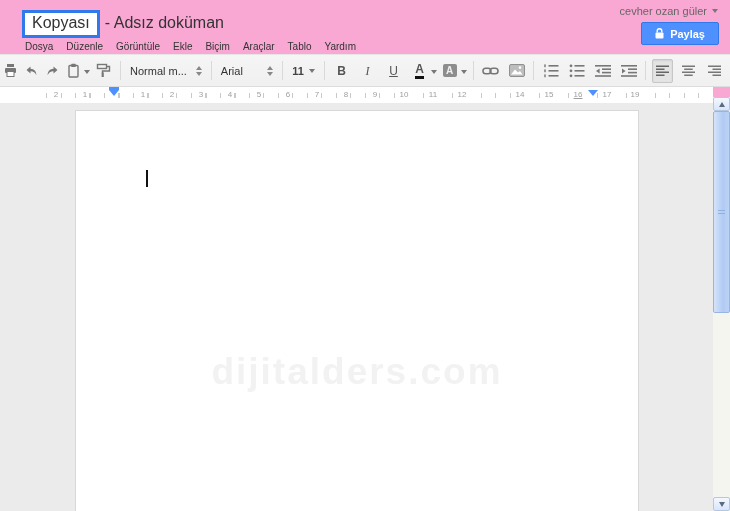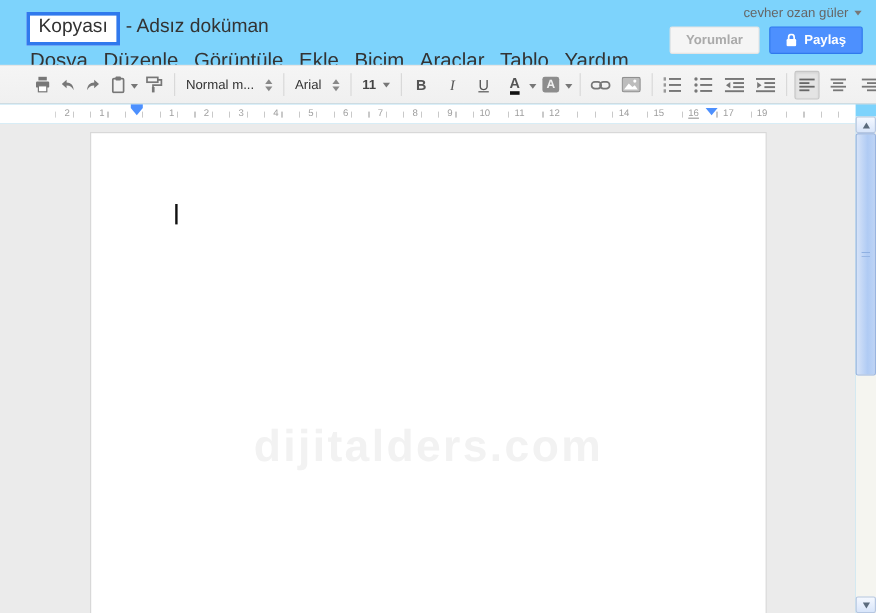--- a/index.html
+++ b/index.html
@@ -1,42 +1,42 @@
 <!DOCTYPE html>
 <html style="--accent: #4d90fe;"><head>
 <meta charset="utf-8">
 <style>
   * { box-sizing: border-box; margin: 0; padding: 0; }
   html,body { width:730px; height:511px; overflow:hidden; }
   body { font-family:"Liberation Sans", sans-serif; background:#fff; position:relative; }
-  .screen { position:relative; width:730px; height:511px; background:#7dd3fc; overflow:hidden; }
+  .screen { position:relative; width:730px; height:511px; background:#f9a8d4; overflow:hidden; }
 
   
   .account { position:absolute; top:5px; right:12px; font-size:11px; color:#666;
              display:flex; align-items:center; gap:5px; cursor:pointer; }
   .caret-down { width:0; height:0; border:3px solid transparent; border-top:4px solid #777; margin-top:3px; }
 
   .title-row { position:absolute; top:10px; left:22px; display:flex; align-items:center; font-size:16px; color:#333; }
   .title-box { border:3px solid #3079ed; padding:1px 7px 3px 7px; margin-right:5px; background:#fff; }
   .title-rest { padding-bottom:2px; }
 
-  .menubar { position:absolute; top:41px; left:25px; display:flex; gap:13px; font-size:17px; color:#333; }
+  .menubar { position:absolute; top:41px; left:25px; display:flex; gap:13px; font-size:10px; color:#333; }
   .menu-item { cursor:pointer; }
 
   .actions { position:absolute; top:22px; right:11px; display:flex; gap:8px; }
   .btn { height:23px; font-size:11px; font-weight:bold; border-radius:2px; padding:0 13px;
          display:flex; align-items:center; cursor:pointer; }
   .btn-comments { background:#f5f5f5; border:1px solid #e4e4e4; color:#aaa; }
   .btn-share { background:var(--accent,#4d90fe); border:1px solid #3079ed; color:#fff; gap:6px; }
 
   
   .toolbar { position:absolute; top:54px; left:0; width:730px; height:33px;
              background:linear-gradient(#f5f5f5,#f0f0f0);
              border-top:1px solid #e6e6e6; border-bottom:1px solid #ddd;
-             display:flex; align-items:center; padding-left:25px; }
+             display:flex; align-items:center; }
   .tbtn { height:24px; min-width:21px; display:flex; align-items:center; justify-content:center;
           color:#777; cursor:pointer; border-radius:2px; padding:0 2px; }
   .tbtn.pressed { background:#e4e4e4; border:1px solid #c6c6c6; box-shadow:inset 0 1px 2px rgba(0,0,0,.08); }
   .sep { width:1px; height:19px; background:#d9d9d9; margin:0 6px; flex:none; }
   .tselect { display:flex; align-items:center; font-size:11px; color:#333; gap:5px; padding:0 3px; cursor:pointer; }
   .tselect .txt { white-space:nowrap; }
   .updown { display:flex; flex-direction:column; gap:2px; margin-left:4px; }
   .updown i { display:block; width:0; height:0; border:3px solid transparent; }
   .updown i.u { border-bottom:4px solid #888; border-top:none; }
   .updown i.d { border-top:4px solid #888; border-bottom:none; }
@@ -101,21 +101,20 @@
   </div>
 
   <div class="title-row">
     <span class="title-box">
       <span>Kopyası</span>
     </span>
     <span class="title-rest">- Adsız doküman</span>
   </div>
 
   <div class="actions">
-    <div class="btn btn-comments">Yorumlar</div>
     <div class="btn btn-share">
       <span>
         <svg width="9" height="11" viewBox="0 0 9 11">
             <rect x="0.5" y="4.5" width="8" height="6" rx="1" fill="#fff"></rect>
             <path d="M2.2 4.5 V3 a2.3 2.3 0 0 1 4.6 0 V4.5" fill="none" stroke="#fff" stroke-width="1.4"></path>
           </svg>
       </span>
       <span>Paylaş</span>
     </div>
   </div>

